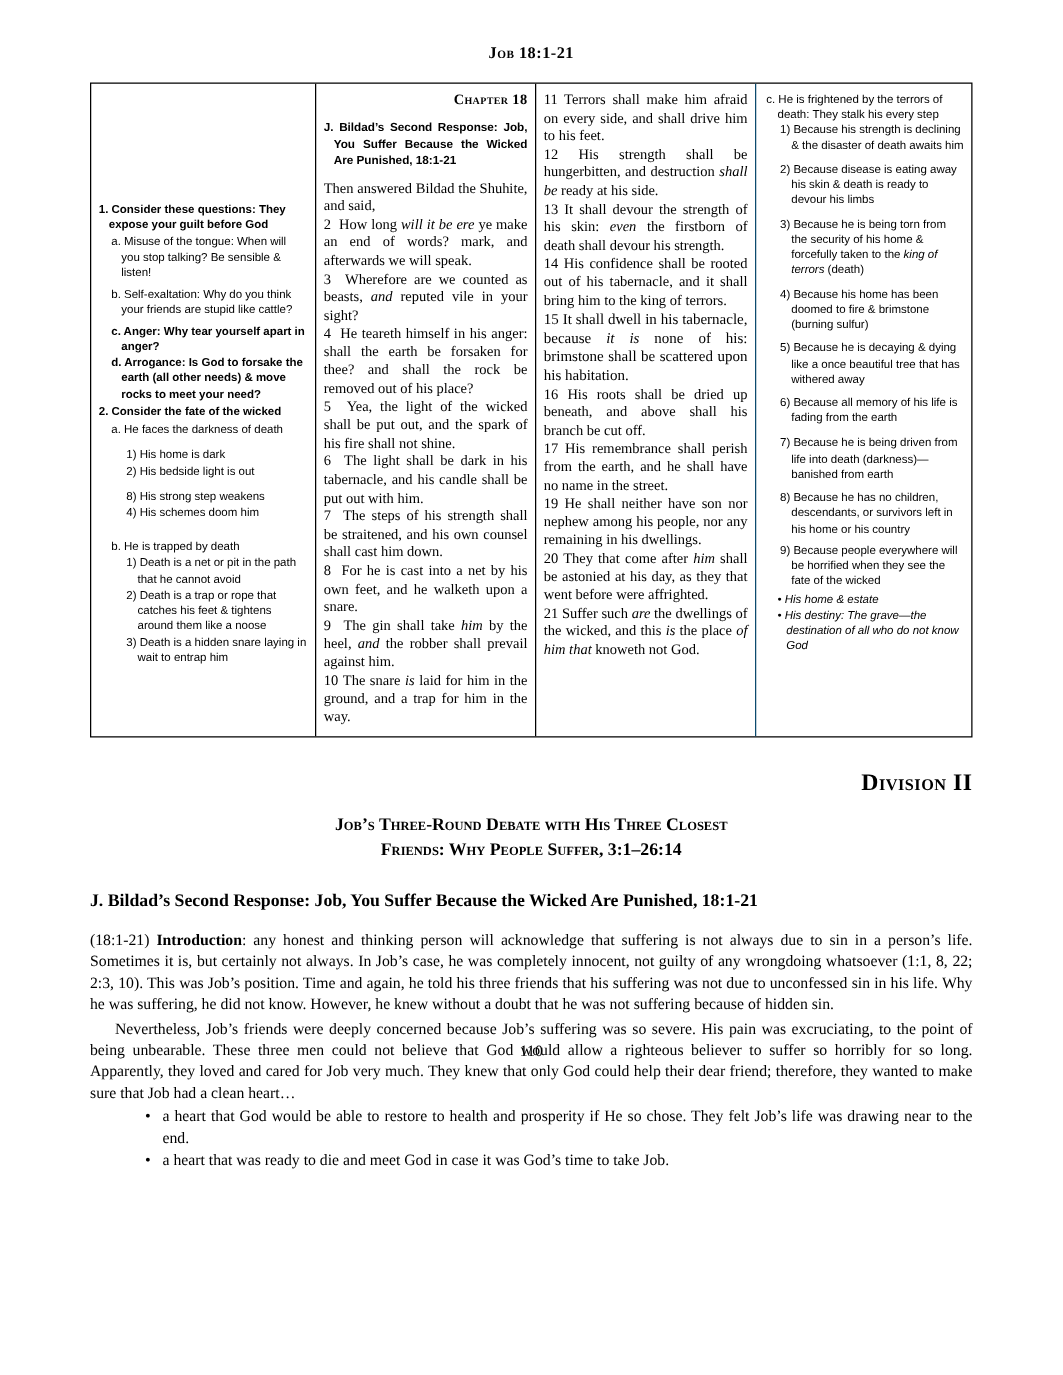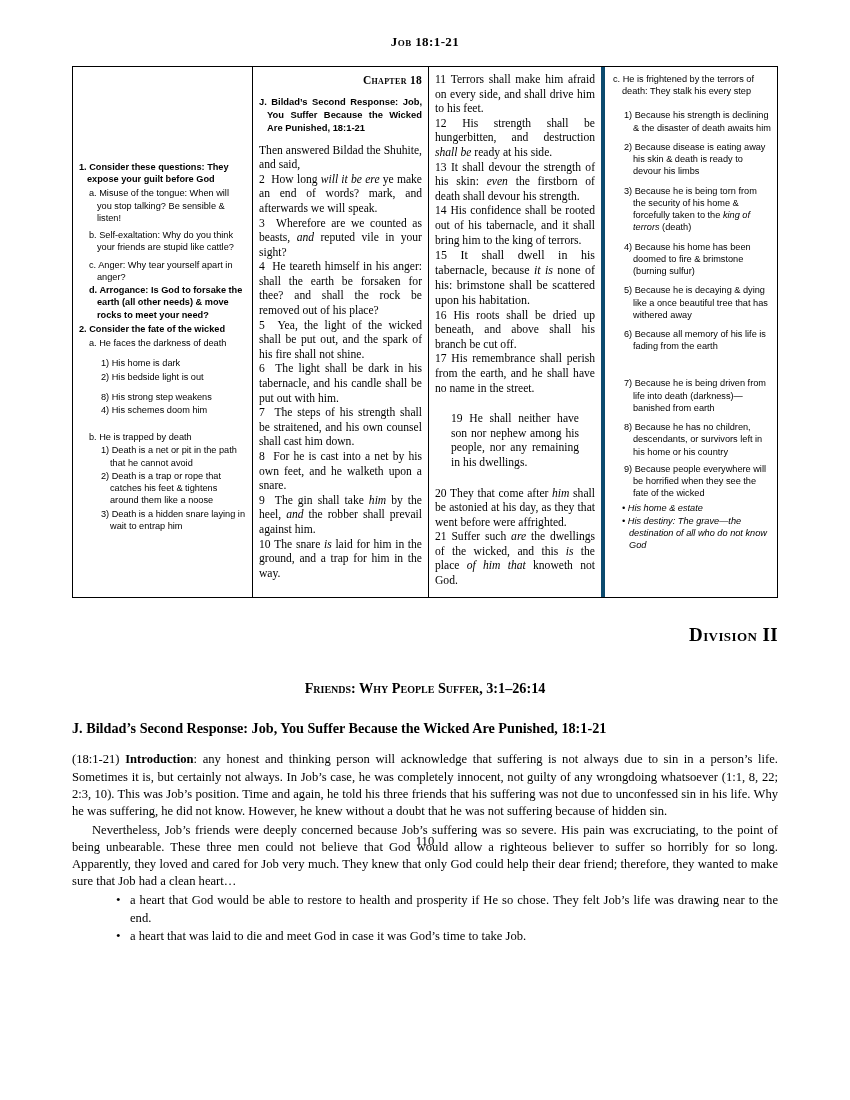--- a/index.html
+++ b/index.html
@@ -54,21 +54,21 @@
   }
   .col-scripture {
     width: 176px;
     border-right: 1px solid #000;
     font-size: 11.6px;
     line-height: 1.26;
     text-align: justify;
   }
   .col-scripture2 {
     width: 176px;
-    border-right: 4px solid #0c4a6e;
+    border-right: 1px solid #0c4a6e;
     font-size: 11.6px;
     line-height: 1.26;
     text-align: justify;
   }
   .col-notes {
     width: 172px;
     font-family: "Liberation Sans", sans-serif;
     font-size: 9.2px;
     line-height: 1.33;
   }
@@ -204,21 +204,21 @@
 
   <div class="grid">
 
     <div class="col col-outline">
       <div style="height:88px"></div>
       <div class="point-head">1. Consider these questions: They expose your guilt before God</div>
       <div class="lvl2" style="font-weight:normal">a. Misuse of the tongue: When will you stop talking? Be sensible &amp; listen!</div>
       <div class="gap-sm"></div>
       <div class="lvl2" style="font-weight:normal">b. Self-exaltation: Why do you think your friends are stupid like cattle?</div>
       <div class="gap-sm"></div>
-      <div class="lvl2" style="font-weight:normal">c. Anger: Why tear yourself apart in anger?</div>
+      <div class="lvl2" style="font-weight:bold">c. Anger: Why tear yourself apart in anger?</div>
       <div class="lvl2" style="font-weight:bold">d. Arrogance: Is God to forsake the earth (all other needs) &amp; move rocks to meet your need?</div>
       <div class="point-head" style="margin-top:2px">2. Consider the fate of the wicked</div>
       <div class="lvl2" style="font-weight:normal">a. He faces the darkness of death</div>
       <div class="gap"></div>
       <div class="lvl3">1) His home is dark</div>
       <div class="lvl3">2) His bedside light is out</div>
       <div class="gap"></div>
       <div class="lvl3">8) His strong step weakens</div>
       <div class="lvl3">4) His schemes doom him</div>
       <div class="gap"></div>
@@ -246,51 +246,51 @@
     </div>
 
     <div class="col col-scripture2">
       <p class="body" style="font-size:11.6px;line-height:1.26;text-align:justify;margin:0"><span class="vnum">11</span> <span>Terrors shall make him afraid on every side, and shall drive him to his feet.</span></p>
       <p class="body" style="font-size:11.6px;line-height:1.26;text-align:justify;margin:0"><span class="vnum">12</span> <span>His strength shall be hungerbitten, and destruction</span> <span class="it">shall be</span> <span>ready at his side.</span></p>
       <p class="body" style="font-size:11.6px;line-height:1.26;text-align:justify;margin:0"><span class="vnum">13</span> <span>It shall devour the strength of his skin:</span> <span class="it">even</span> <span>the firstborn of death shall devour his strength.</span></p>
       <p class="body" style="font-size:11.6px;line-height:1.26;text-align:justify;margin:0"><span class="vnum">14</span> <span>His confidence shall be rooted out of his tabernacle, and it shall bring him to the king of terrors.</span></p>
       <p class="body" style="font-size:12px;line-height:1.26;text-align:justify;margin:0"><span class="vnum">15</span> <span>It shall dwell in his tabernacle, because</span> <span class="it">it is</span> <span>none of his: brimstone shall be scattered upon his habitation.</span></p>
       <p class="body" style="font-size:11.6px;line-height:1.26;text-align:justify;margin:0"><span class="vnum">16</span> <span>His roots shall be dried up beneath, and above shall his branch be cut off.</span></p>
       <p class="body" style="font-size:11.6px;line-height:1.26;text-align:justify;margin:0"><span class="vnum">17</span> <span>His remembrance shall perish from the earth, and he shall have no name in the street.</span></p>
-      <p class="body" style="font-size:11.6px;line-height:1.26;text-align:justify;margin:16px"><span class="vnum">19</span> <span>He shall neither have son nor nephew among his people, nor any remaining in his dwellings.</span></p>
+      <p class="body" style="font-size:11.6px;line-height:1.26;text-align:justify;margin:0"><span class="vnum">19</span> <span>He shall neither have son nor nephew among his people, nor any remaining in his dwellings.</span></p>
       <p class="body" style="font-size:11.6px;line-height:1.26;text-align:justify;margin:0"><span class="vnum">20</span> <span>They that come after</span> <span class="it">him</span> <span>shall be astonied at his day, as they that went before were affrighted.</span></p>
       <p class="body" style="font-size:11.6px;line-height:1.26;text-align:justify;margin:0"><span class="vnum">21</span> <span>Suffer such</span> <span class="it">are</span> <span>the dwellings of the wicked, and this</span> <span class="it">is</span> <span>the place</span> <span class="it">of him that</span> <span>knoweth not God.</span></p>
     </div>
 
     <div class="col col-notes">
-      <div class="notes-item" style="margin-bottom:12px">c.  He is frightened by the terrors of death: They stalk his every step</div>
+      <div class="notes-item" style="margin-bottom:0">c.  He is frightened by the terrors of death: They stalk his every step</div>
       <div class="notes-sub">1) Because his strength is declining &amp; the disaster of death awaits him</div>
       <div class="notes-sub">2) Because disease is eating away his skin &amp; death is ready to devour his limbs</div>
       <div class="notes-sub">3) Because he is being torn from the security of his home &amp; forcefully taken to the <span class="it">king of terrors</span> (death)</div>
       <div class="notes-sub">4) Because his home has been doomed to fire &amp; brimstone (burning sulfur)</div>
       <div class="notes-sub">5) Because he is decaying &amp; dying like a once beautiful tree that has withered away</div>
-      <div class="notes-sub" style="margin-bottom:25px">6) Because all memory of his life is fading from the earth</div>
+      <div class="notes-sub" style="margin-bottom:8px">6) Because all memory of his life is fading from the earth</div>
       <div class="notes-sub">7) Because he is being driven from life into death (darkness)—banished from earth</div>
       <div class="notes-sub" style="margin-bottom:5px">8) Because he has no children, descendants, or survivors left in his home or his country</div>
       <div class="notes-sub" style="margin-bottom:2px">9) Because people everywhere will be horrified when they see the fate of the wicked</div>
       <div class="notes-bullet">• <span>His home &amp; estate</span></div>
       <div class="notes-bullet">• <span>His destiny: The grave—the destination of all who do not know God</span></div>
     </div>
   </div>
 
   <div class="division">Division II</div>
   <div class="division-sub">
-    <br>
+    <span>Job’s Three-Round Debate with His Three Closest</span><br>
     <span>Friends: Why People Suffer, 3:1–26:14</span>
   </div>
 
   <div class="section-title">J.  Bildad’s Second Response: Job, You Suffer Because the Wicked Are Punished, 18:1-21</div>
 
   <p class="body"><span>(18:1-21)</span> <strong>Introduction</strong><span>: any honest and thinking person will acknowledge that suffering is not always due to sin in a person’s life. Sometimes it is, but certainly not always. In Job’s case, he was completely innocent, not guilty of any wrongdoing whatsoever (1:1, 8, 22; 2:3, 10). This was Job’s position. Time and again, he told his three friends that his suffering was not due to unconfessed sin in his life. Why he was suffering, he did not know. However, he knew without a doubt that he was not suffering because of hidden sin.</span></p>
   <p class="body indent">Nevertheless, Job’s friends were deeply concerned because Job’s suffering was so severe. His pain was excruciating, to the point of being unbearable. These three men could not believe that God would allow a righteous believer to suffer so horribly for so long. Apparently, they loved and cared for Job very much. They knew that only God could help their dear friend; therefore, they wanted to make sure that Job had a clean heart…</p>
 
   <ul class="bullets">
     <li>a heart that God would be able to restore to health and prosperity if He so chose. They felt Job’s life was drawing near to the end.</li>
-    <li>a heart that was laid to die and meet God in case it was God’s time to take Job.</li>
+    <li>a heart that was ready to die and meet God in case it was God’s time to take Job.</li>
   </ul>
 
   <div class="pagenum">110</div>
 </div>
 
 </body></html>

